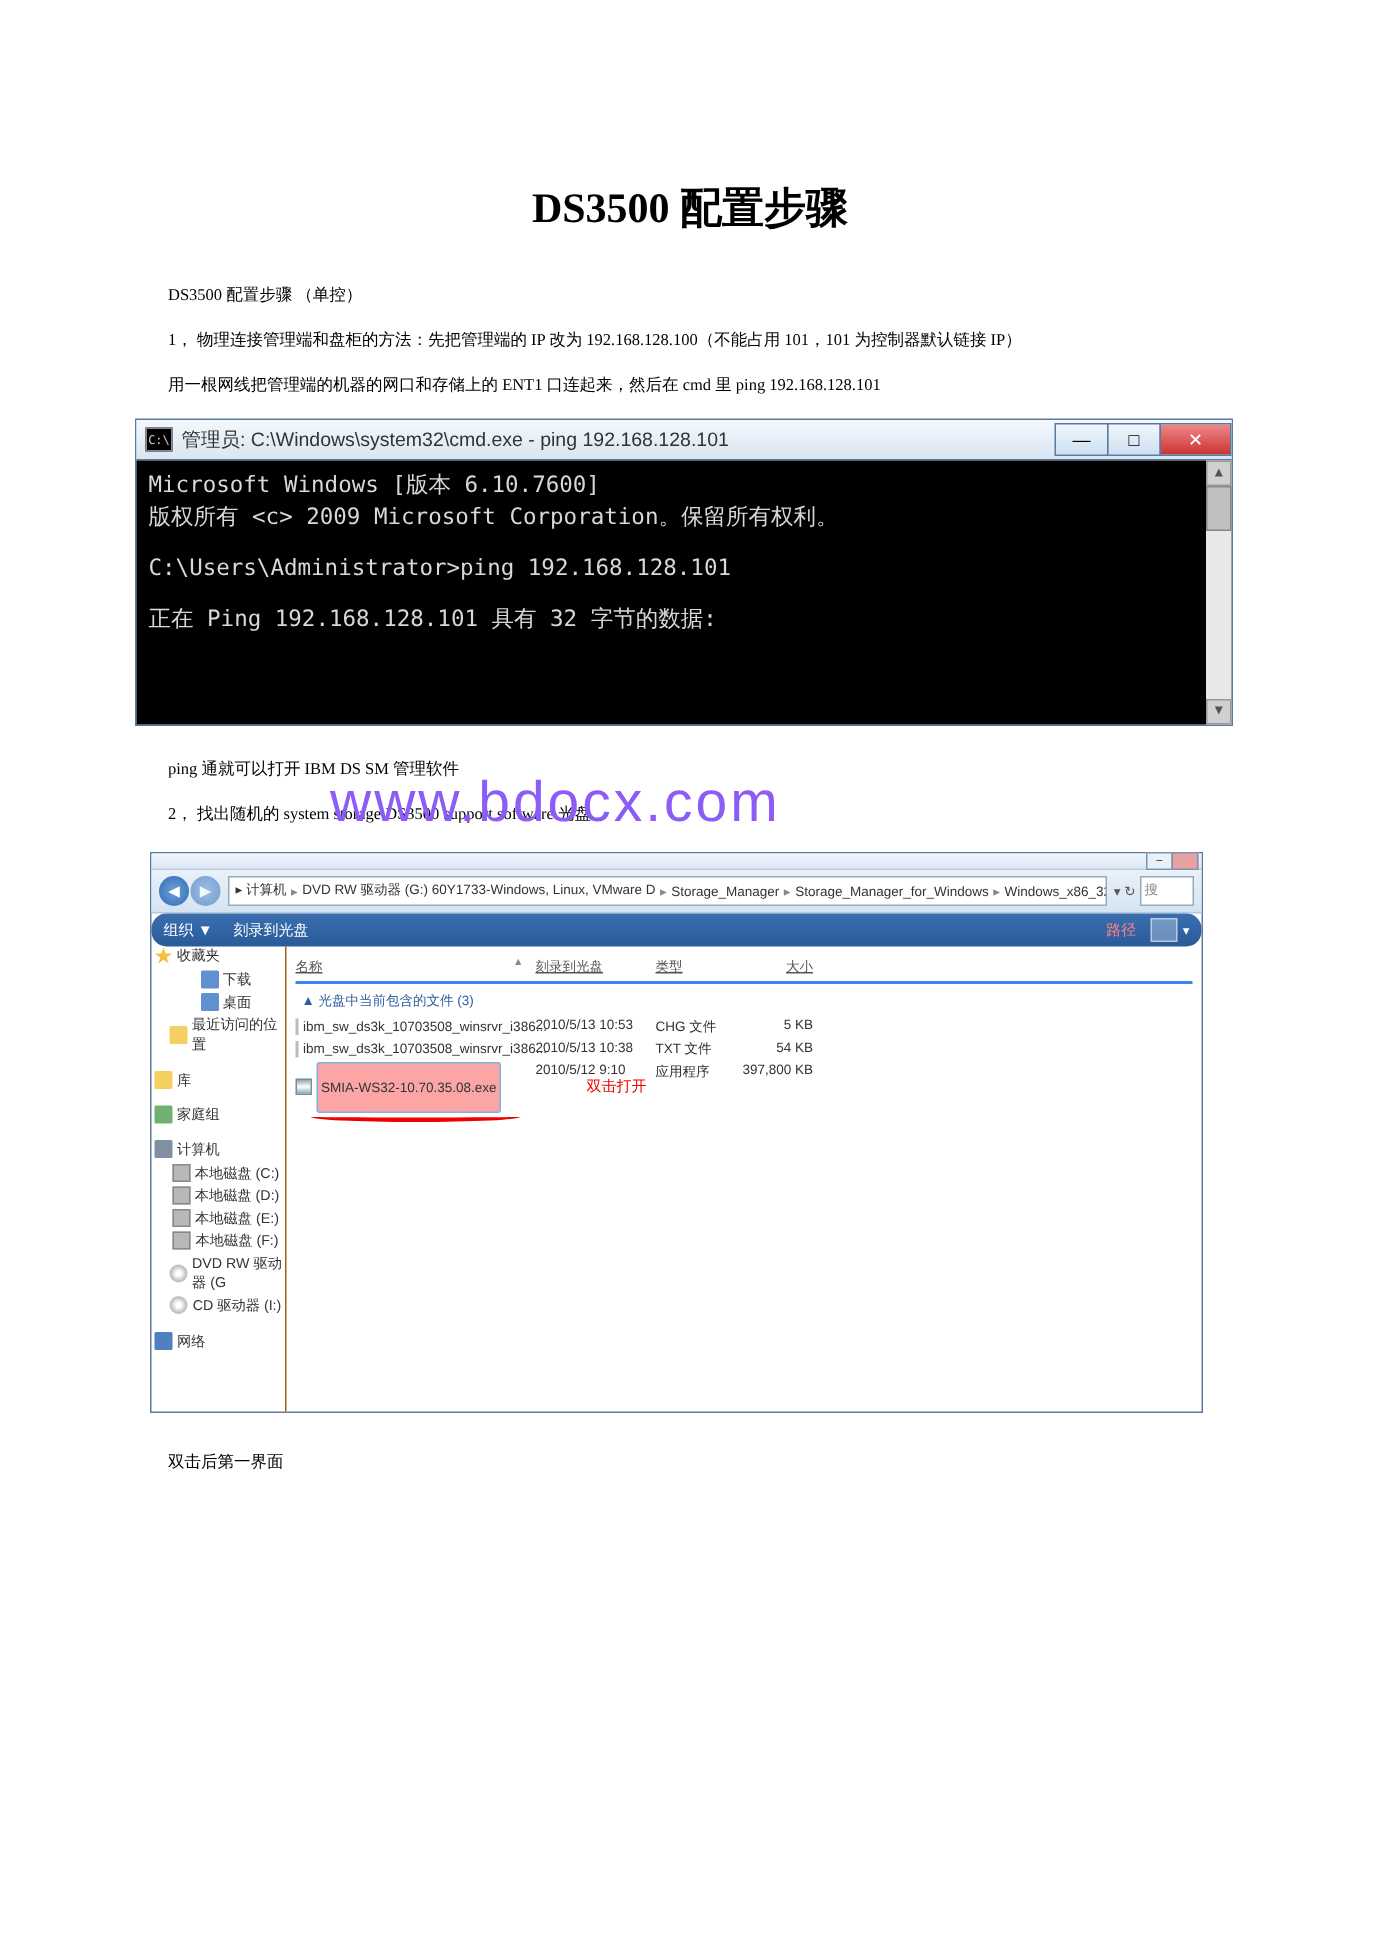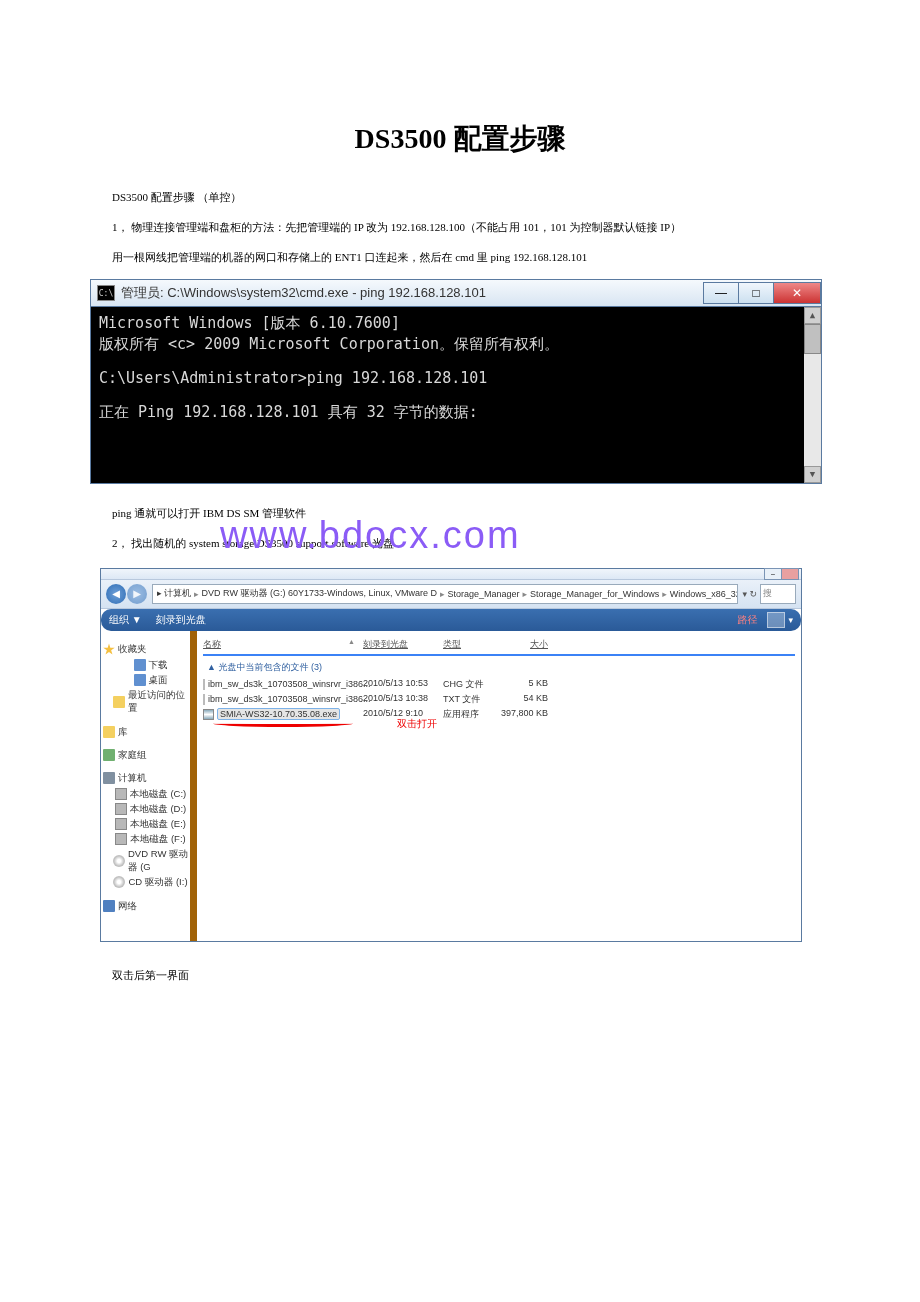--- a/index.html
+++ b/index.html
@@ -201,22 +201,22 @@
     font-size: 10px;
     border-radius: 10px;
   }
   .tb-item { margin-right: 14px; cursor: default; }
   .tb-right { margin-left: auto; display: flex; align-items: center; }
   .tb-red { color: #ff8080; font-size: 10px; margin-right: 8px; }
   .tb-view { width: 16px; height: 14px; background: rgba(255,255,255,0.3); border: 1px solid rgba(255,255,255,0.5); margin-left: 2px; }
   .exp-main { display: flex; min-height: 310px; }
   .exp-nav {
     width: 85px;
-    border-right: 7px solid #a16207;
-    padding: 12px 2px;
+    border-right: 1px solid #a16207;
+    padding: 0 2px;
     font-size: 9.5px;
     color: #333;
   }
   .nav-group { margin-bottom: 10px; }
   .nav-head { display: flex; align-items: center; margin-bottom: 2px; }
   .nav-item { display: flex; align-items: center; padding: 1px 0 1px 10px; justify-content: center; }
   .nav-ico {
     width: 12px; height: 12px; margin-right: 3px;
     display: inline-block;
     flex-shrink: 0;
@@ -251,24 +251,24 @@
     display: flex;
     font-size: 9px;
     padding: 1px 0;
     color: #333;
   }
   .fl-row .col-name { display: flex; align-items: center; }
   .file-ico { width: 11px; height: 11px; margin-right: 3px; display:inline-block; }
   .fico-txt { background: #fff; border: 1px solid #bbb; box-sizing: border-box; }
   .fico-exe { background: linear-gradient(#8ab, #fff, #8ab); border: 1px solid #888; box-sizing: border-box; }
   .hl {
-    background: #e5e5e5;
+    background: #fca5a5;
     border: 1px solid #7db2e8;
     border-radius: 2px;
-    padding: 0 2px;
+    padding: 11px 2px;
   }
   .red-underline {
     height: 4px;
     background: transparent;
     border-bottom: 3px solid #e00;
     border-radius: 0 0 50% 50%;
     margin-top: -2px;
     width: 140px;
     margin-left: 10px;
   }

